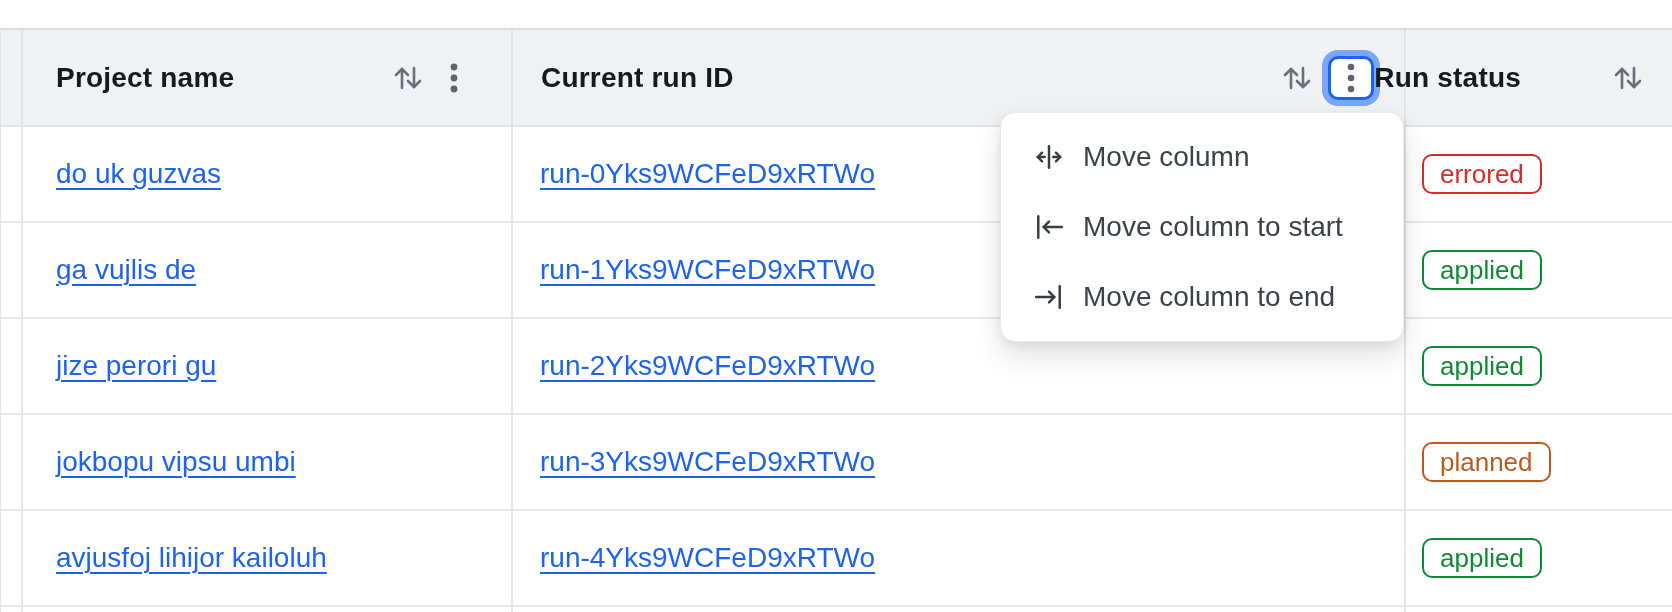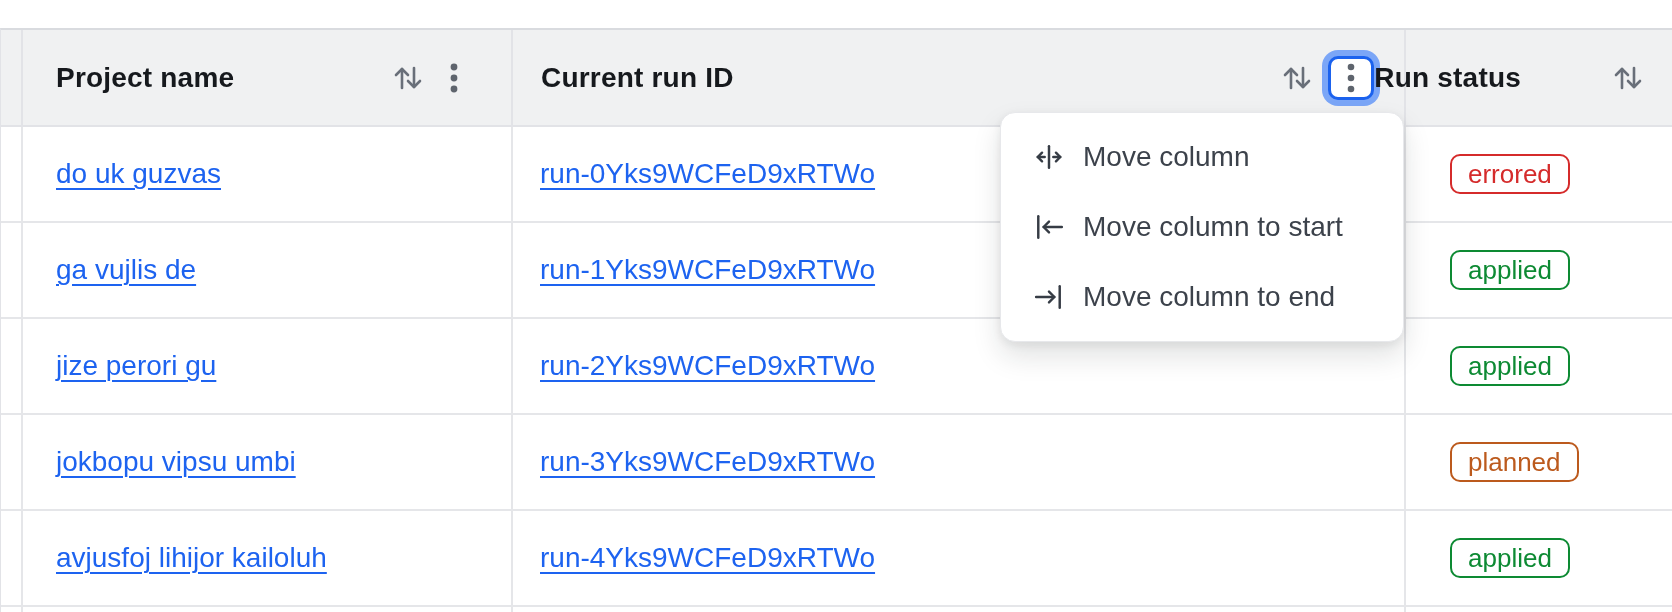--- a/index.html
+++ b/index.html
@@ -51,21 +51,21 @@
     border: 3px solid var(--focus-ring);
     border-radius: 10px;
     box-shadow: 0 0 0 6px var(--focus-halo);
     display: flex; align-items: center; justify-content: center;
     cursor: pointer; padding: 0;
   }
 
   
   .td-project { padding-left: 33px; }
   .td-run { padding-left: 27px; }
-  .td-status { padding-left: 44px; }
+  .td-status { padding-left: 16px; }
   a.link {
     color: var(--link); font-size: 28px; text-decoration: underline;
     text-decoration-thickness: 2px; text-underline-offset: 5px;
     cursor: pointer; white-space: nowrap;
   }
 
   .badge {
     display: inline-flex; align-items: center; justify-content: center;
     height: 40px; padding: 0 16px;
     border: 2px solid currentColor; border-radius: 10px;

